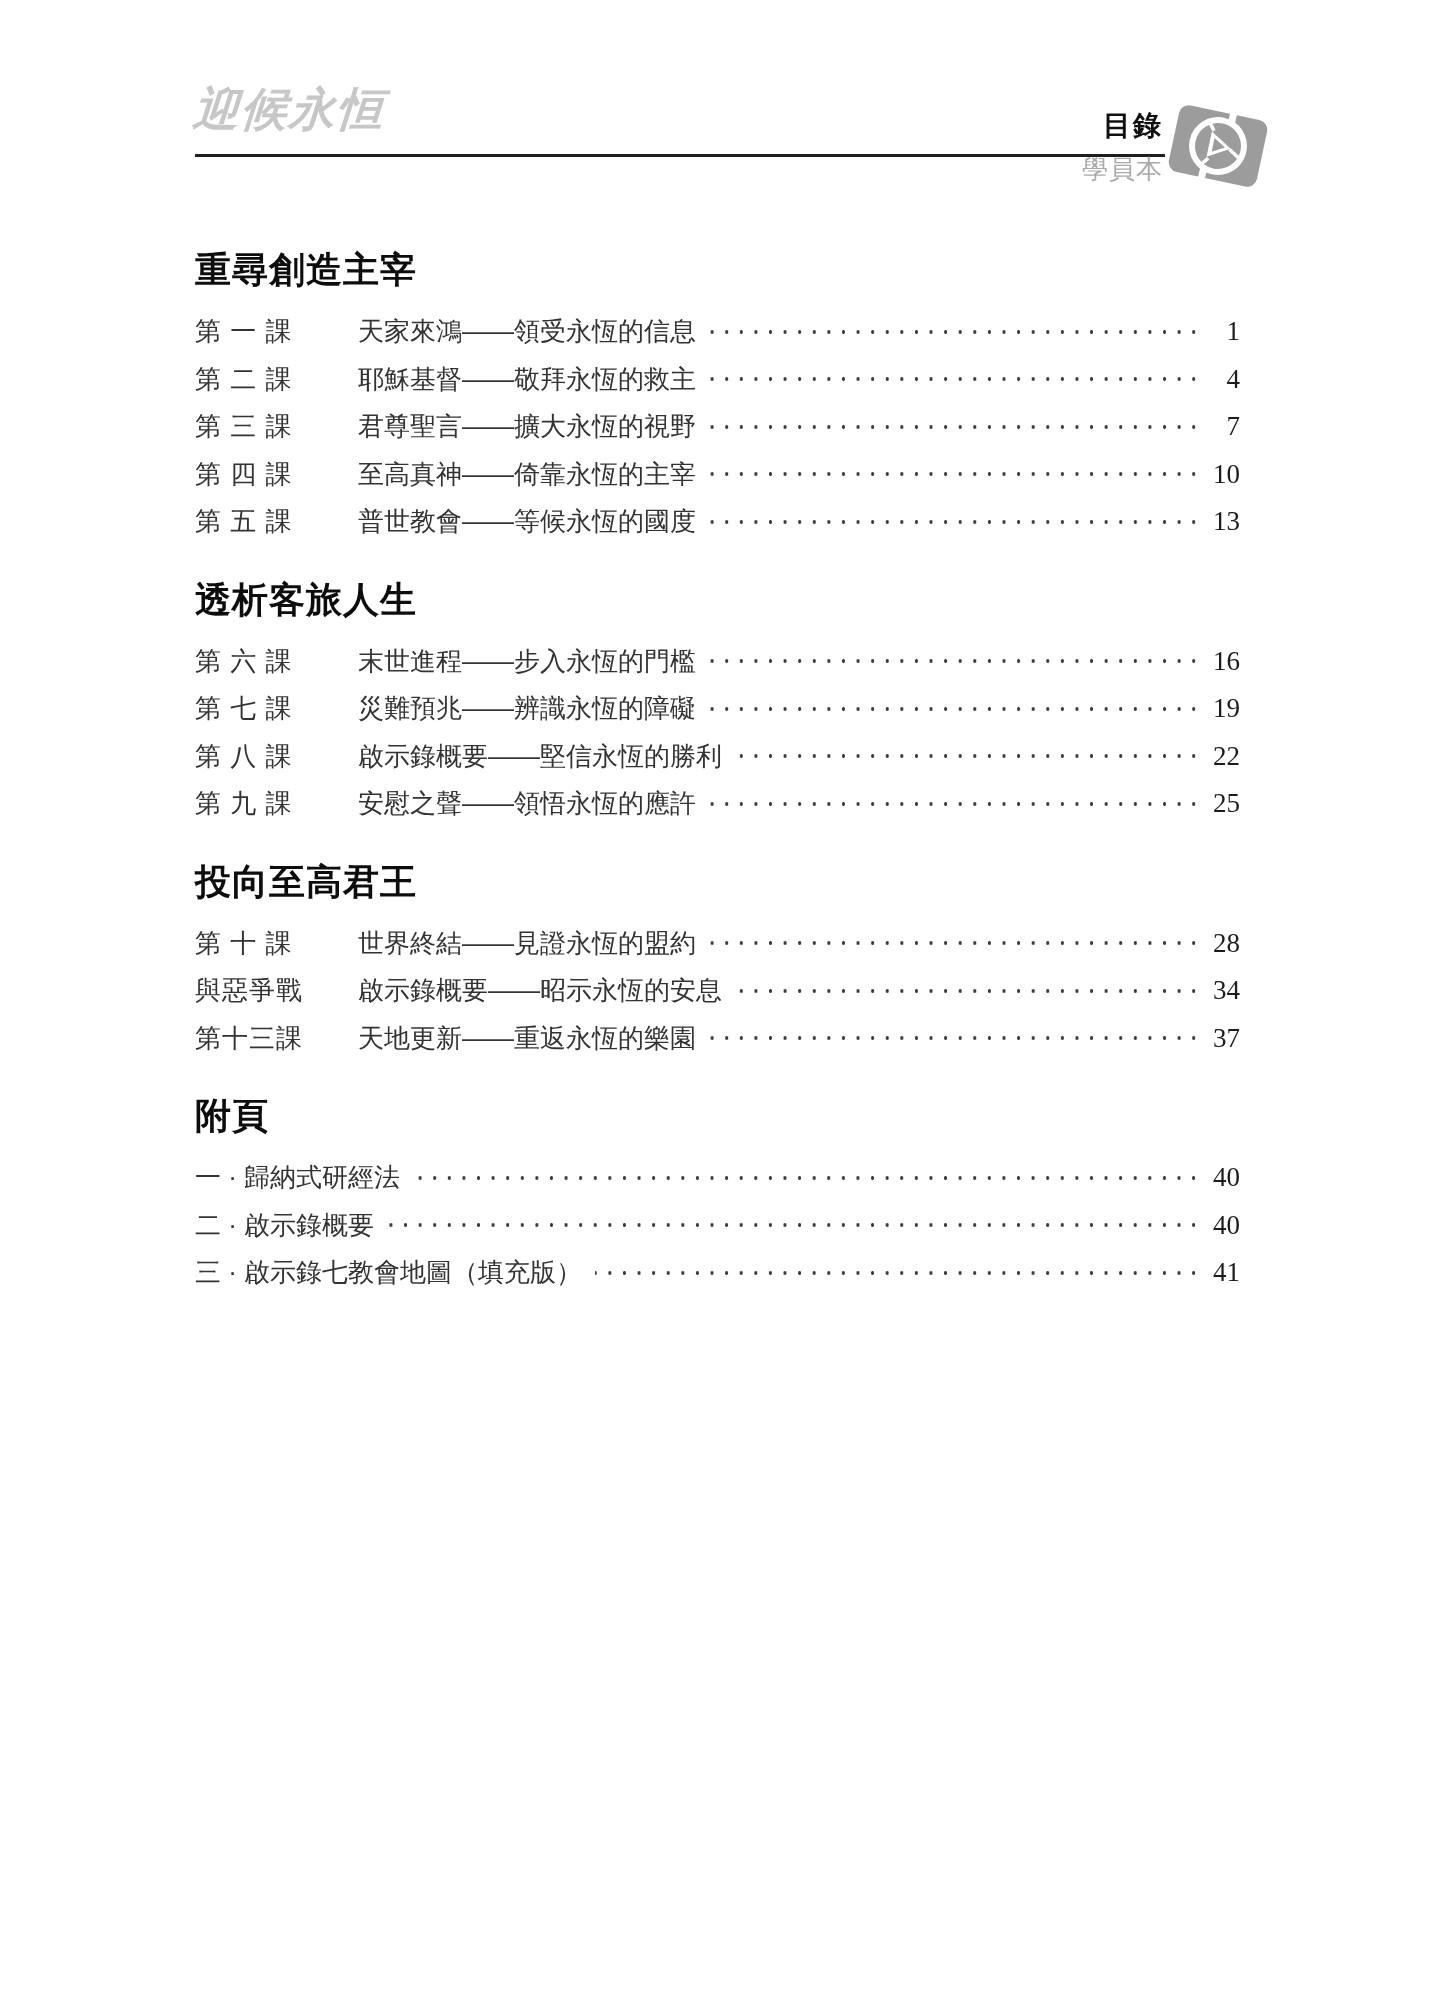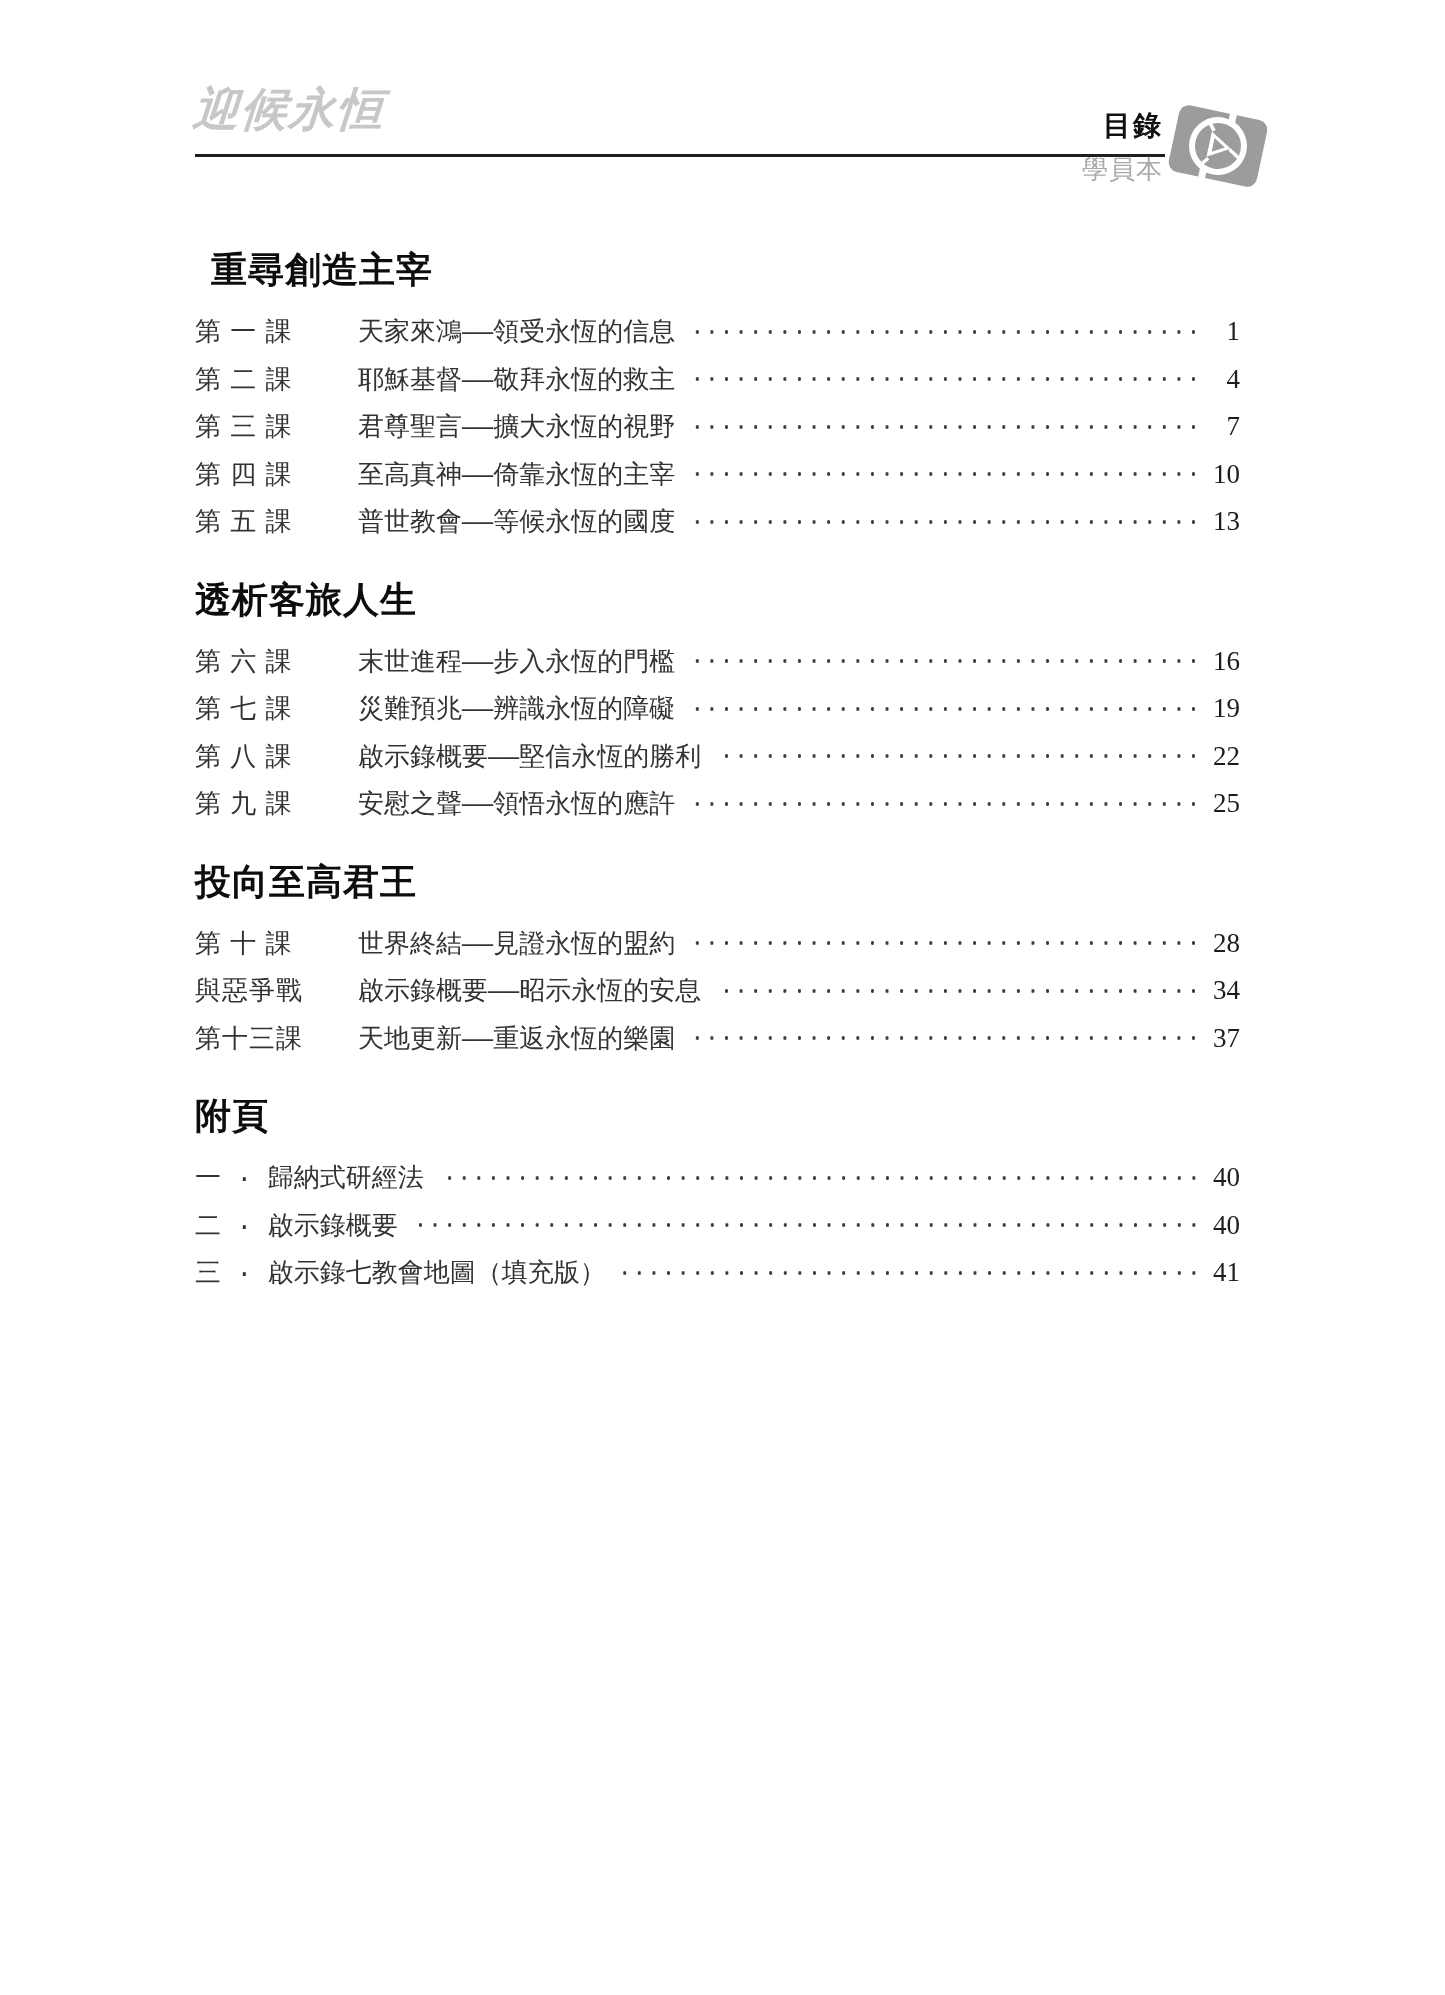--- a/index.html
+++ b/index.html
@@ -44,32 +44,32 @@
   
   .toc{
     position:absolute;left:195px;top:0;
     width:1045px;
   }
   .section-title{
     font-size:36px;line-height:40px;font-weight:bold;color:#0d0d0d;
     letter-spacing:1px;
     margin:34px 0 18px 0;
   }
-  .toc-section:first-child .section-title{margin-top:250px;margin-left:16px;}
+  .toc-section:first-child .section-title{margin-top:250px;}
   .row{
     display:flex;align-items:center;
     height:47.5px;
     font-size:26px;color:#333333;
   }
   .no{
     flex:0 0 163px;
     letter-spacing:1px;
     white-space:pre;
   }
-  .title{white-space:nowrap;font-family:Liberation Mono, monospace;}
+  .title{white-space:nowrap;}
   .leader{
     flex:1 1 auto;align-self:stretch;
     margin:0 5px 0 13px;
     background-image:radial-gradient(circle,#3c3c3c 1.6px,transparent 2px);
     background-size:14.6px 12px;
     background-repeat:repeat-x;
     background-position:right center;
   }
   .pagenum{
     flex:0 0 auto;min-width:34px;text-align:right;

